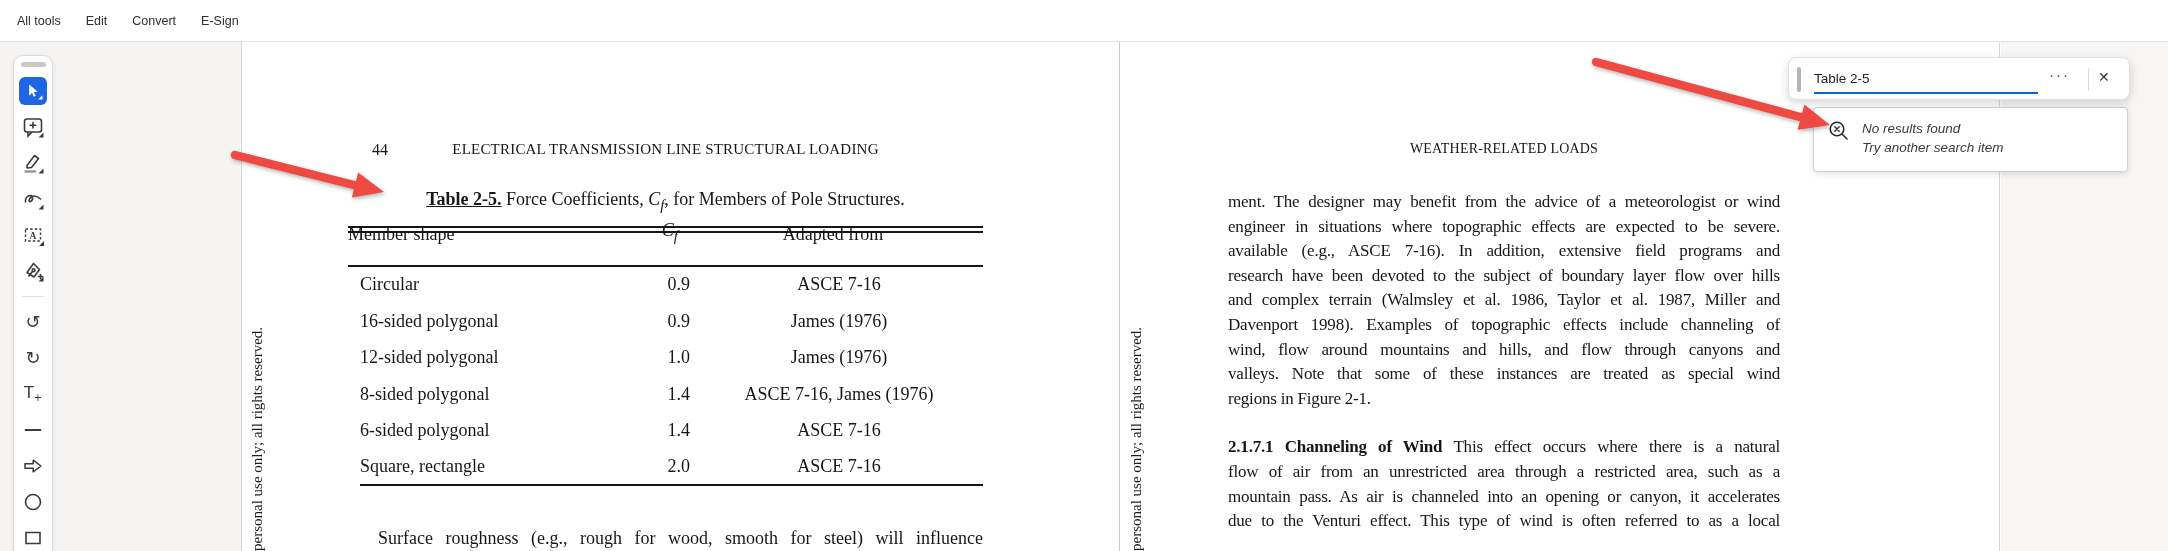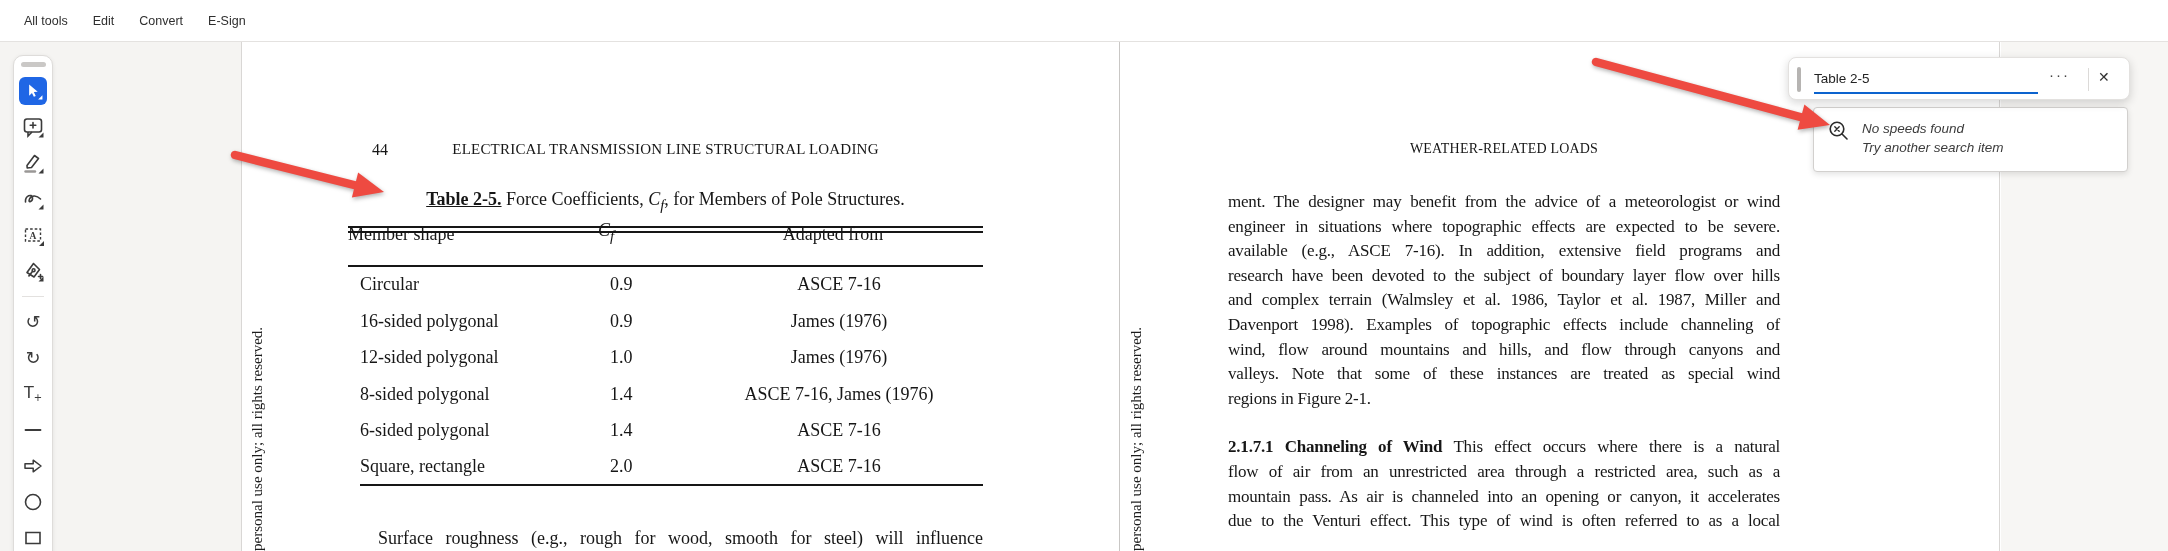--- a/index.html
+++ b/index.html
@@ -1,21 +1,21 @@
 <!DOCTYPE html>
 <html><head>
 <meta charset="utf-8">
 <style>
   * { margin:0; padding:0; box-sizing:border-box; }
   html,body { width:2168px; height:551px; overflow:hidden; background:#fff;
     font-family:"Liberation Sans", sans-serif; position:relative; }
 
   
   .topbar { position:absolute; left:0; top:0; width:2168px; height:42px; background:#fff;
-    border-bottom:1px solid #e4e2e0; display:flex; align-items:center; padding-left:24px; gap:25px; z-index:5; }
+    border-bottom:1px solid #e4e2e0; display:flex; align-items:center; padding-left:17px; gap:25px; z-index:5; }
   .menu-item { font-size:12.5px; color:#2e2e2e; cursor:default; }
 
   
   .dock { position:absolute; left:0; top:42px; width:242px; height:509px; background:#f5f4f2;
     border-right:1px solid #d9d7d5; }
   .toolpanel { position:absolute; left:13px; top:55px; width:40px; height:600px; background:#fff;
     border:1px solid #dedcda; border-radius:10px; box-shadow:0 1px 4px rgba(0,0,0,.08);
     display:flex; flex-direction:column; align-items:center; z-index:4; }
   .grab { width:25px; height:5px; background:#cac8c6; border-radius:3px; margin:6px 0 10px; }
   .tool { width:28px; height:28px; display:flex; align-items:center; justify-content:center; margin-bottom:8px; }
@@ -46,21 +46,21 @@
   .tcaption .b { font-weight:bold;text-decoration:underline; }
   .it { font-style:italic; }
   .ttable { position:absolute; left:348px; top:226px; width:635px; font-size:18px; }
   .rule-a { height:2px; background:#161616; }
   .rule-gap { height:3px; }
   .rule-b { height:1.5px; background:#161616; }
   .thead { display:flex; height:34px; align-items:flex-end; padding-bottom:20px; border-bottom:2px solid #161616; }
   .trow { display:flex; height:36.5px; align-items:center;margin-left:12px; }
   .trow:last-of-type { border-bottom:2px solid #161616; }
   .c-shape { width:250px; text-align:left; }
-  .c-cf { width:80px; text-align:left; }
+  .c-cf { width:80px; text-align:right; }
   .c-src { flex:1; padding-left:5px; text-align:center; }
   .lpara { position:absolute; left:348px; top:528px; width:635px; font-size:18px;
     text-indent:30px; text-align:justify; text-align-last:justify; white-space:nowrap; }
 
   
   .rbody { position:absolute; left:1228px; top:190px; width:552px; font-size:17px;
     line-height:24.6px; letter-spacing:-0.2px; }
   .jl { text-align:justify; text-align-last:justify; white-space:nowrap; }
   .ll { text-align:left; white-space:nowrap; }
   .indent { text-indent:26px; }
@@ -271,21 +271,21 @@
   <div class="s-close">✕</div>
 </div>
 
 <div class="noresults">
   <svg class="nr-ico" width="24" height="24" viewBox="0 0 24 24" fill="none" stroke="#2b2b2b" stroke-width="1.6">
     <circle cx="10" cy="10" r="6.8"></circle>
     <path d="M15 15 L20 20" stroke-linecap="round"></path>
     <path d="M7.8 7.8 L12.2 12.2 M12.2 7.8 L7.8 12.2" stroke-width="1.4" stroke-linecap="round"></path>
   </svg>
   <div class="nr-text">
-    <div>No speeds found</div>
+    <div>No results found</div>
     <div>Try another search item</div>
   </div>
 </div>
 
 <svg class="arrows">
   <g style="filter:drop-shadow(1px 2px 2px rgba(0,0,0,.30));">
     <line x1="235" y1="155" x2="358" y2="186" stroke="#ee4a41" stroke-width="8.5" stroke-linecap="round"></line>
     <polygon points="384,192 351.9,197.6 358.1,172.4" fill="#ee4a41"></polygon>
   </g>
   <g style="filter:drop-shadow(1px 2px 2px rgba(0,0,0,.30));">

